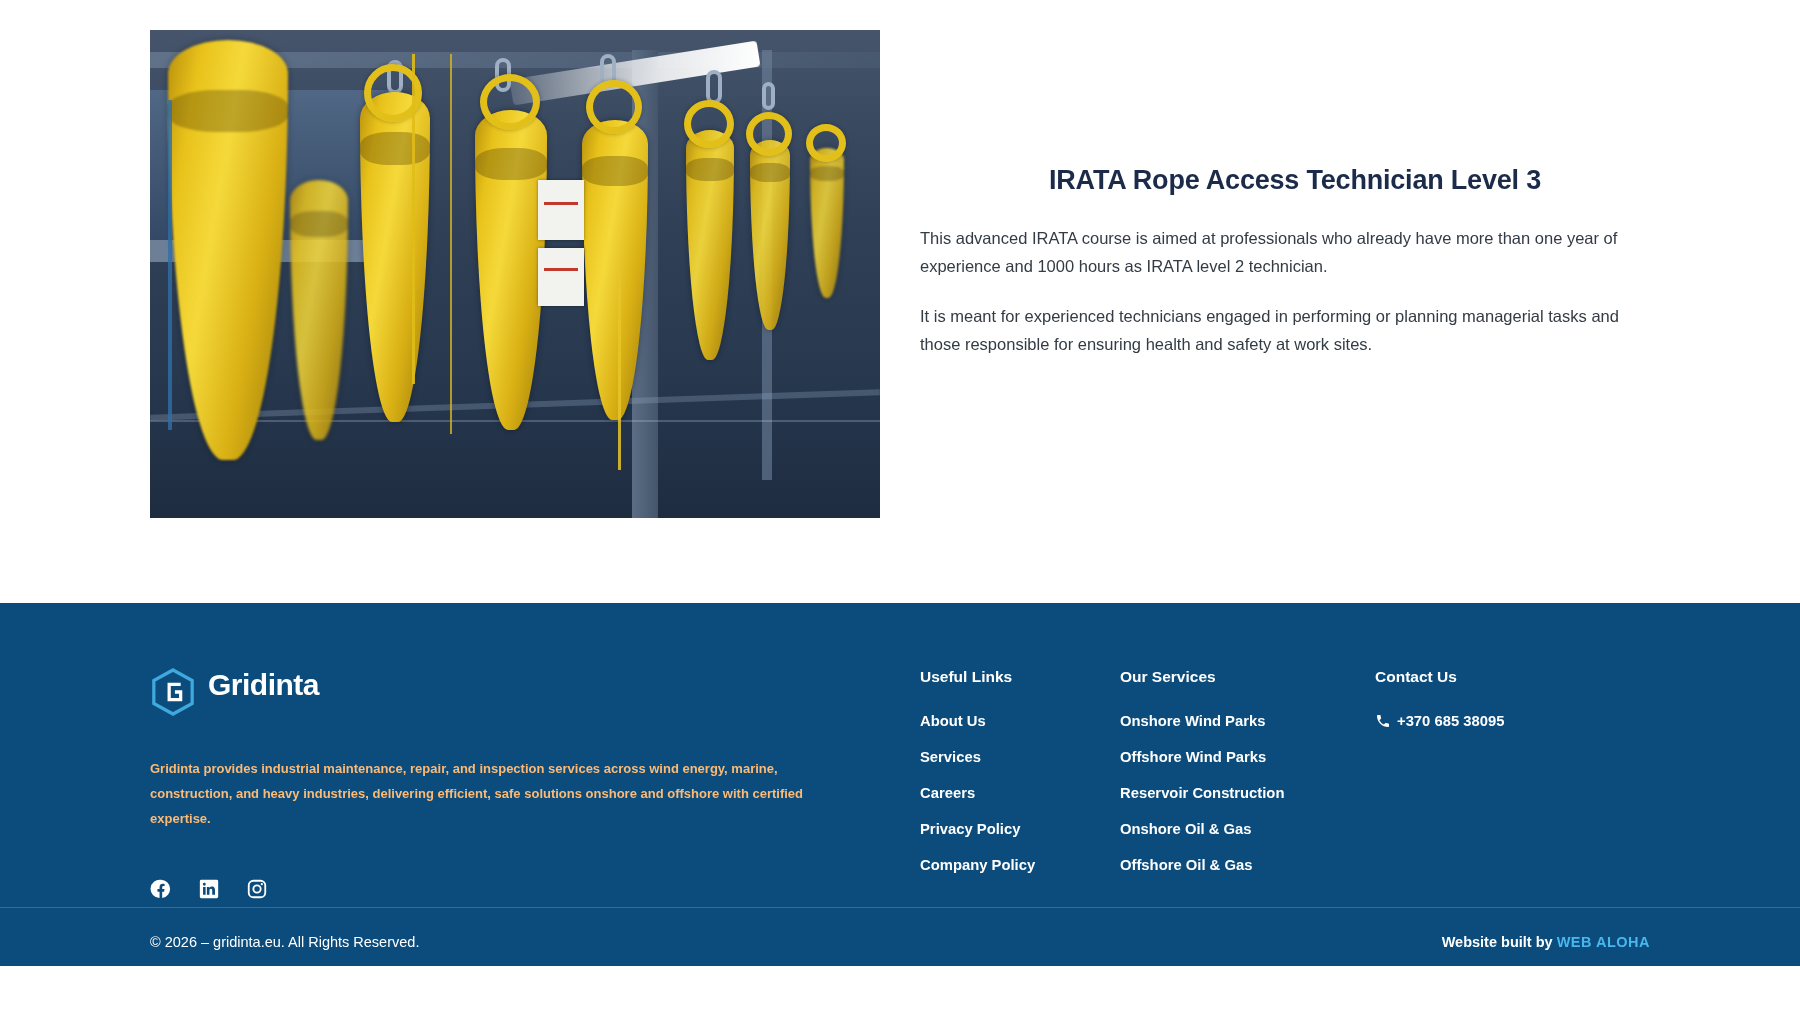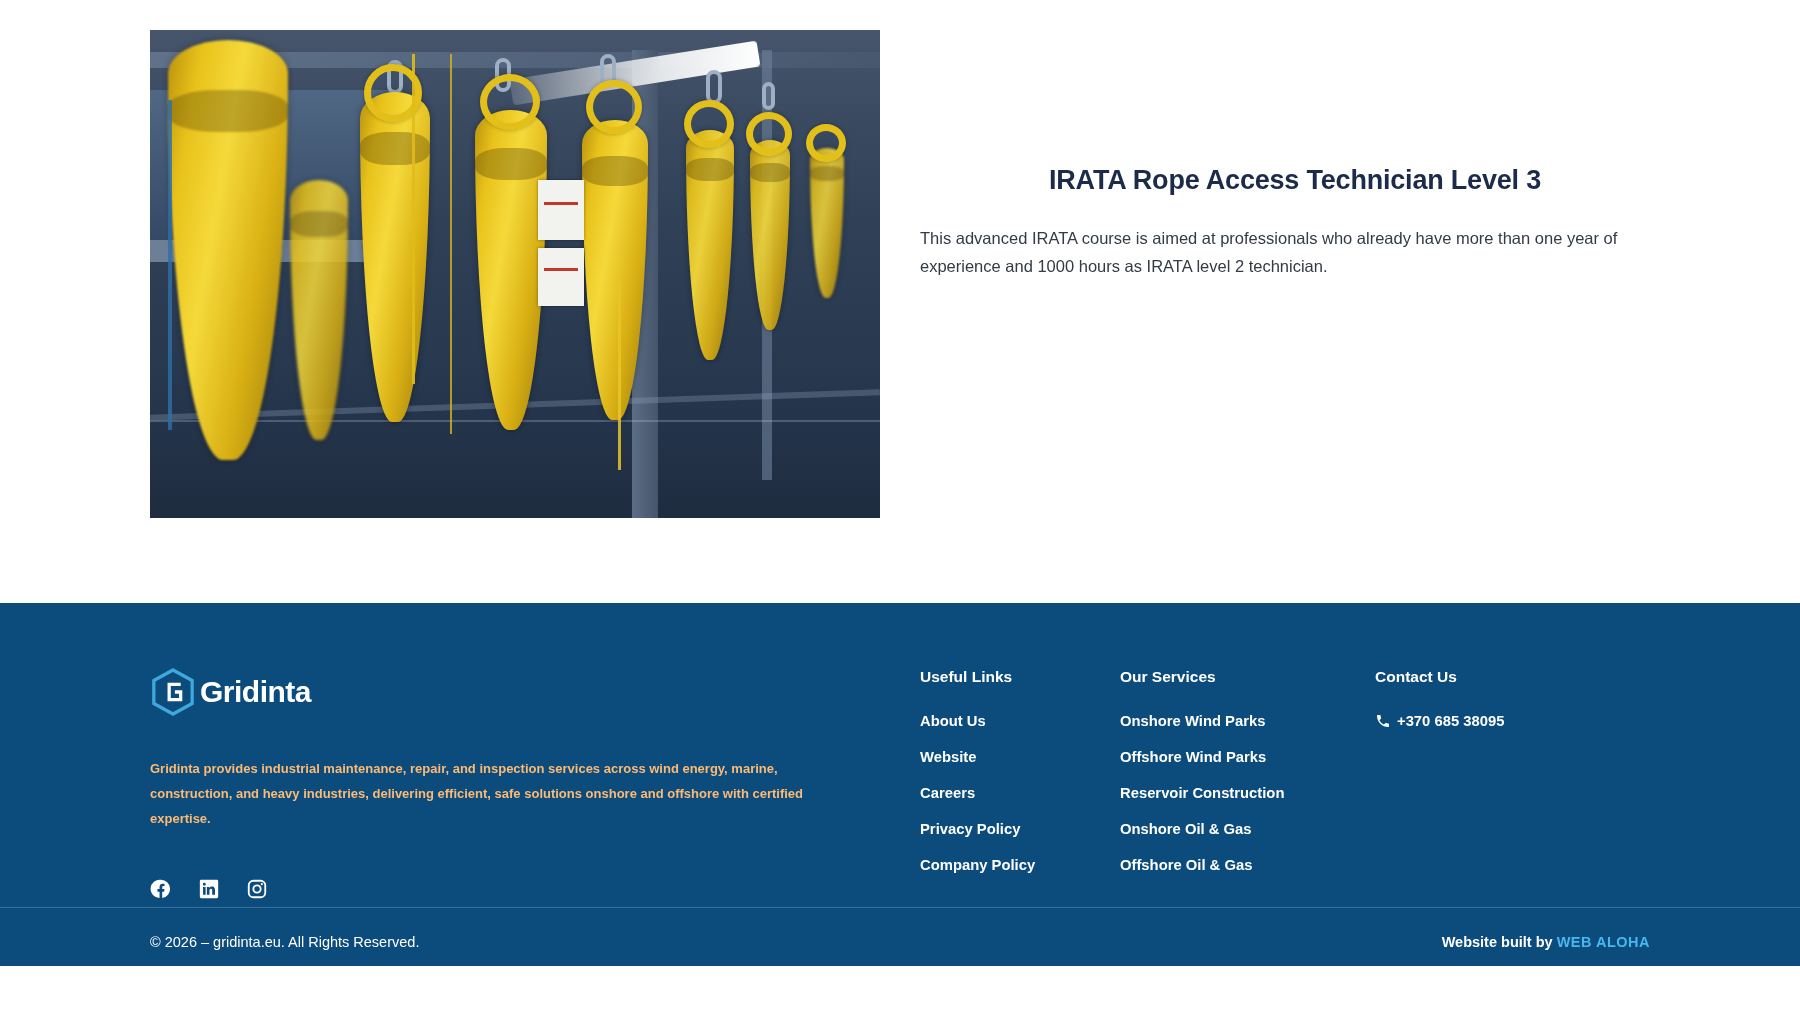--- a/index.html
+++ b/index.html
@@ -112,21 +112,21 @@
     position: absolute;
     left: 0; top: 603px;
     width: 1800px;
     height: 363px;
     background: #0b4c7c;
     color: #ffffff;
   }
   .footer-inner { position: relative; height: 100%; }
 
   .brand { position: absolute; left: 150px; top: 65px; width: 700px; }
-  .brand-row { display: flex; align-items: center; gap: 4px; }
+  .brand-row { display: flex; gap: 12px; }
   .logo-mark { width: 46px; height: 48px; flex: 0 0 auto; }
   .logo-word { font-size: 30px; font-weight: bold; letter-spacing: -0.5px; color: #ffffff; }
   .brand-desc {
     margin-top: 40px;
     font-size: 13px;
     font-weight: bold;
     line-height: 25px;
     color: #fdba74;
     width: 700px;
   }
@@ -236,20 +236,21 @@
           </div>
         <div class="tag" style="left:388px;top:218px;width:46px;height:58px;">
             <i style="top:20px;"></i>
           </div>
       </div>
     </div>
 
     <div class="hero-text">
       <h1 class="hero-title">IRATA Rope Access Technician Level 3</h1>
       <p class="hero-para">This advanced IRATA course is aimed at professionals who already have more than one year of experience and 1000 hours as IRATA level 2 technician.</p>
+      <p class="hero-para">It is meant for experienced technicians engaged in performing or planning managerial tasks and those responsible for ensuring health and safety at work sites.</p>
     </div>
   </section>
 
   <footer class="footer">
     <div class="footer-inner">
 
       <div class="brand">
         <div class="brand-row">
           <span class="logo-mark">
             <svg viewBox="0 0 48 50" width="46" height="48" aria-hidden="true">
@@ -278,21 +279,21 @@
             <rect x="3" y="3" width="18" height="18" rx="5"></rect>
             <circle cx="12" cy="12" r="4"></circle>
             <circle cx="17.3" cy="6.7" r="1.2" fill="currentColor" stroke="none"></circle>
           </svg>
         </a>
       </div>
 
       <nav class="col col-links">
         <div class="col-title">Useful Links</div>
         <a class="col-item" href="#">About Us</a>
-        <a class="col-item" href="#">Website</a>
+        <a class="col-item" href="#">Services</a>
         <a class="col-item" href="#">Careers</a>
         <a class="col-item" href="#">Privacy Policy</a>
         <a class="col-item" href="#">Company Policy</a>
       </nav>
 
       <nav class="col col-services">
         <div class="col-title">Our Services</div>
         <a class="col-item" href="#">Onshore Wind Parks</a>
         <a class="col-item" href="#">Offshore Wind Parks</a>
         <a class="col-item" href="#">Reservoir Construction</a>

